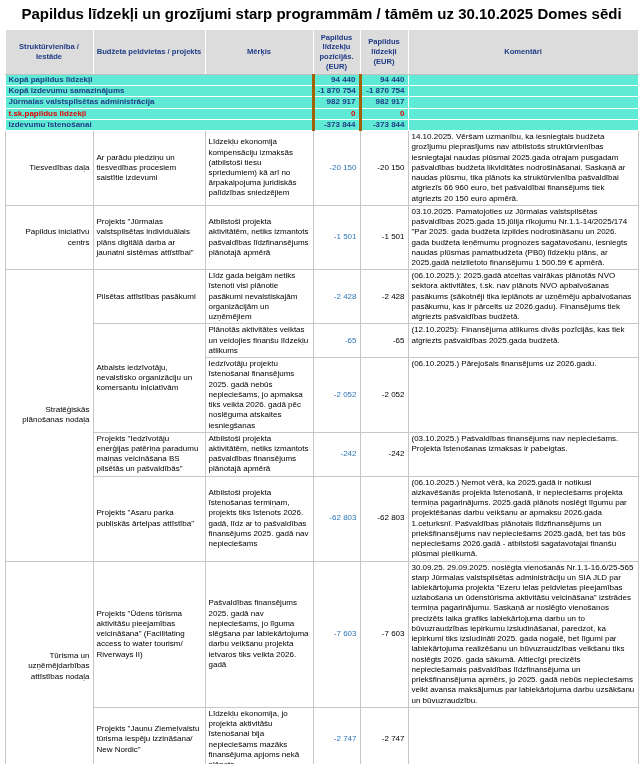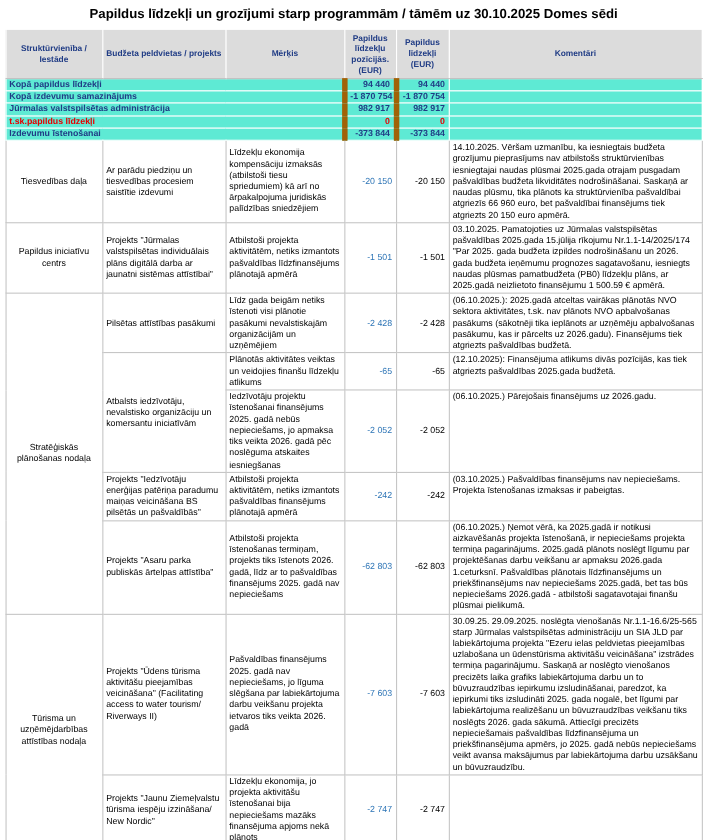--- a/index.html
+++ b/index.html
@@ -2,21 +2,21 @@
 <html><head>
 <meta charset="utf-8">
 <style>
   html,body{margin:0;padding:0;background:#ffffff;}
   body{
     width:643px;height:764px;overflow:hidden;
     font-family:"Liberation Sans","DejaVu Sans",sans-serif;
     -webkit-font-smoothing:antialiased;
   }
   .page-title{
-    text-align:center;font-size:12px;font-weight:bold;color:#000;
+    text-align:center;font-size:15px;font-weight:bold;color:#000;
     padding:5px 0 7px 0;
   }
   table.budget{
     border-collapse:collapse;table-layout:fixed;
     width:633px;margin:0 auto;
   }
   col.c-unit{width:88px}
   col.c-prog{width:112px}
   col.c-goal{width:108px}
   col.c-req{width:47px}
@@ -31,28 +31,28 @@
     background:#dcdcdc;color:#203c85;font-weight:bold;
     text-align:center;vertical-align:middle;
     border:1px solid #ffffff;border-bottom:1px solid #bfbfbf;
     font-size:7.6px;height:40px;padding:2px 1px;
   }
   tr.summary td{
     background:#5eead4;font-weight:bold;color:#203c85;
     border:1px solid #ffffff;
     padding:0 3px;height:10px;
   }
-  tr.summary td.num{border-left:5px solid #a16207;}
+  tr.summary td.num{border-left:3px solid #a16207;}
   tr.summary.red-row td{color:#e60000;}
   td.num{text-align:right;vertical-align:middle;white-space:nowrap;}
   tbody.data td{
     border:1px solid #c6c6c6;background:#ffffff;color:#000;
     vertical-align:middle;
   }
-  tbody.data td.unit{text-align:center;}
+  tbody.data td.unit{text-align:right;}
   tbody.data td.req{color:#2e75b6;}
   tbody.data td.alloc{color:#000;}
   tbody.data td.comment{vertical-align:top;padding:1px 3px;}
 </style>
 </head>
 <body>
 
 <div class="page-title">Papildus līdzekļi un grozījumi starp programmām / tāmēm uz 30.10.2025 Domes sēdi</div>
 
 <table class="budget">

